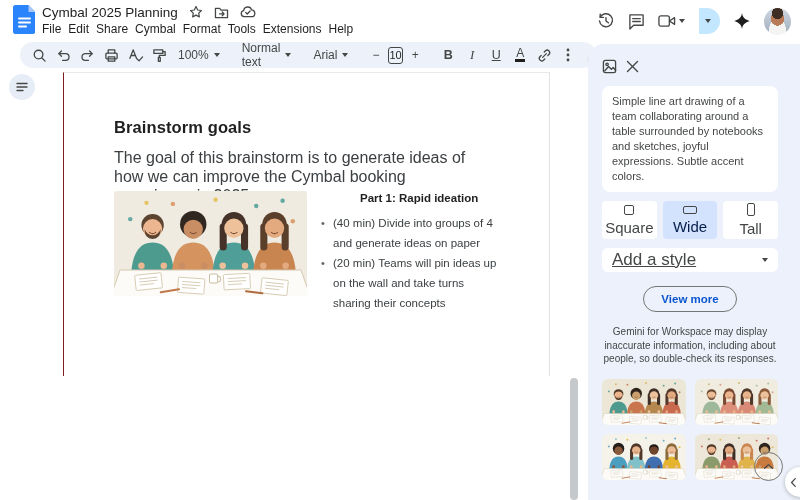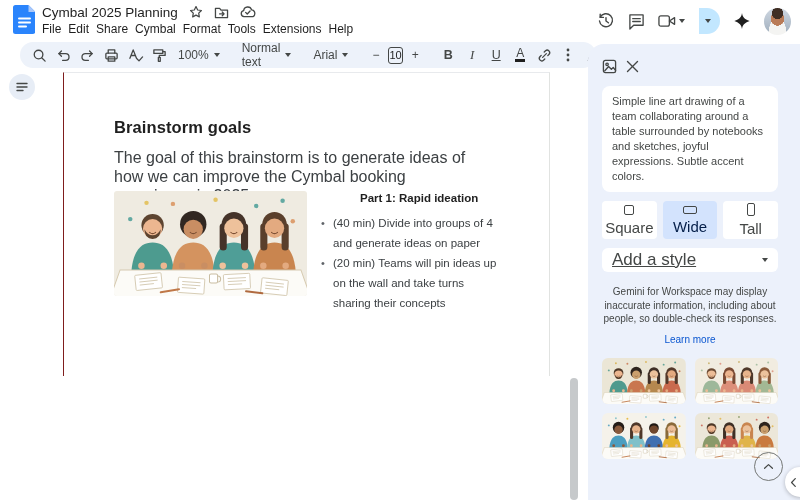--- a/index.html
+++ b/index.html
@@ -389,23 +389,23 @@
       <span class="shape shape-tall"></span>
       <span>Tall</span>
     </div>
   </div>
 
   <div class="style-select">
     <span>Add a style</span>
     <span class="caret"></span>
   </div>
 
+  <button class="viewmore-btn">View more</button>
 
   <div class="disclaimer">Gemini for Workspace may display inaccurate information, including about people, so double-check its responses.</div>
-  <div class="learn-more">Learn more</div>
 
   <div class="thumb-grid">
     <div class="thumb" title="Generated image 1: line art team around a table, teal and rust accents">
         <svg viewBox="0 0 190 104" width="100%" height="100%" preserveAspectRatio="xMidYMid slice">
           <rect width="190" height="104" fill="#ebe6d6"></rect>
           <circle cx="16" cy="28" r="2.2" fill="#4e9a8e" opacity="0.85"></circle>
           <circle cx="58" cy="13" r="2.2" fill="#c9764f" opacity="0.85"></circle>
           <circle cx="100" cy="9" r="2.2" fill="#d9b24e" opacity="0.85"></circle>
           <circle cx="140" cy="15" r="2.2" fill="#4e9a8e" opacity="0.85"></circle>
           <circle cx="176" cy="30" r="2.2" fill="#c9764f" opacity="0.85"></circle>

